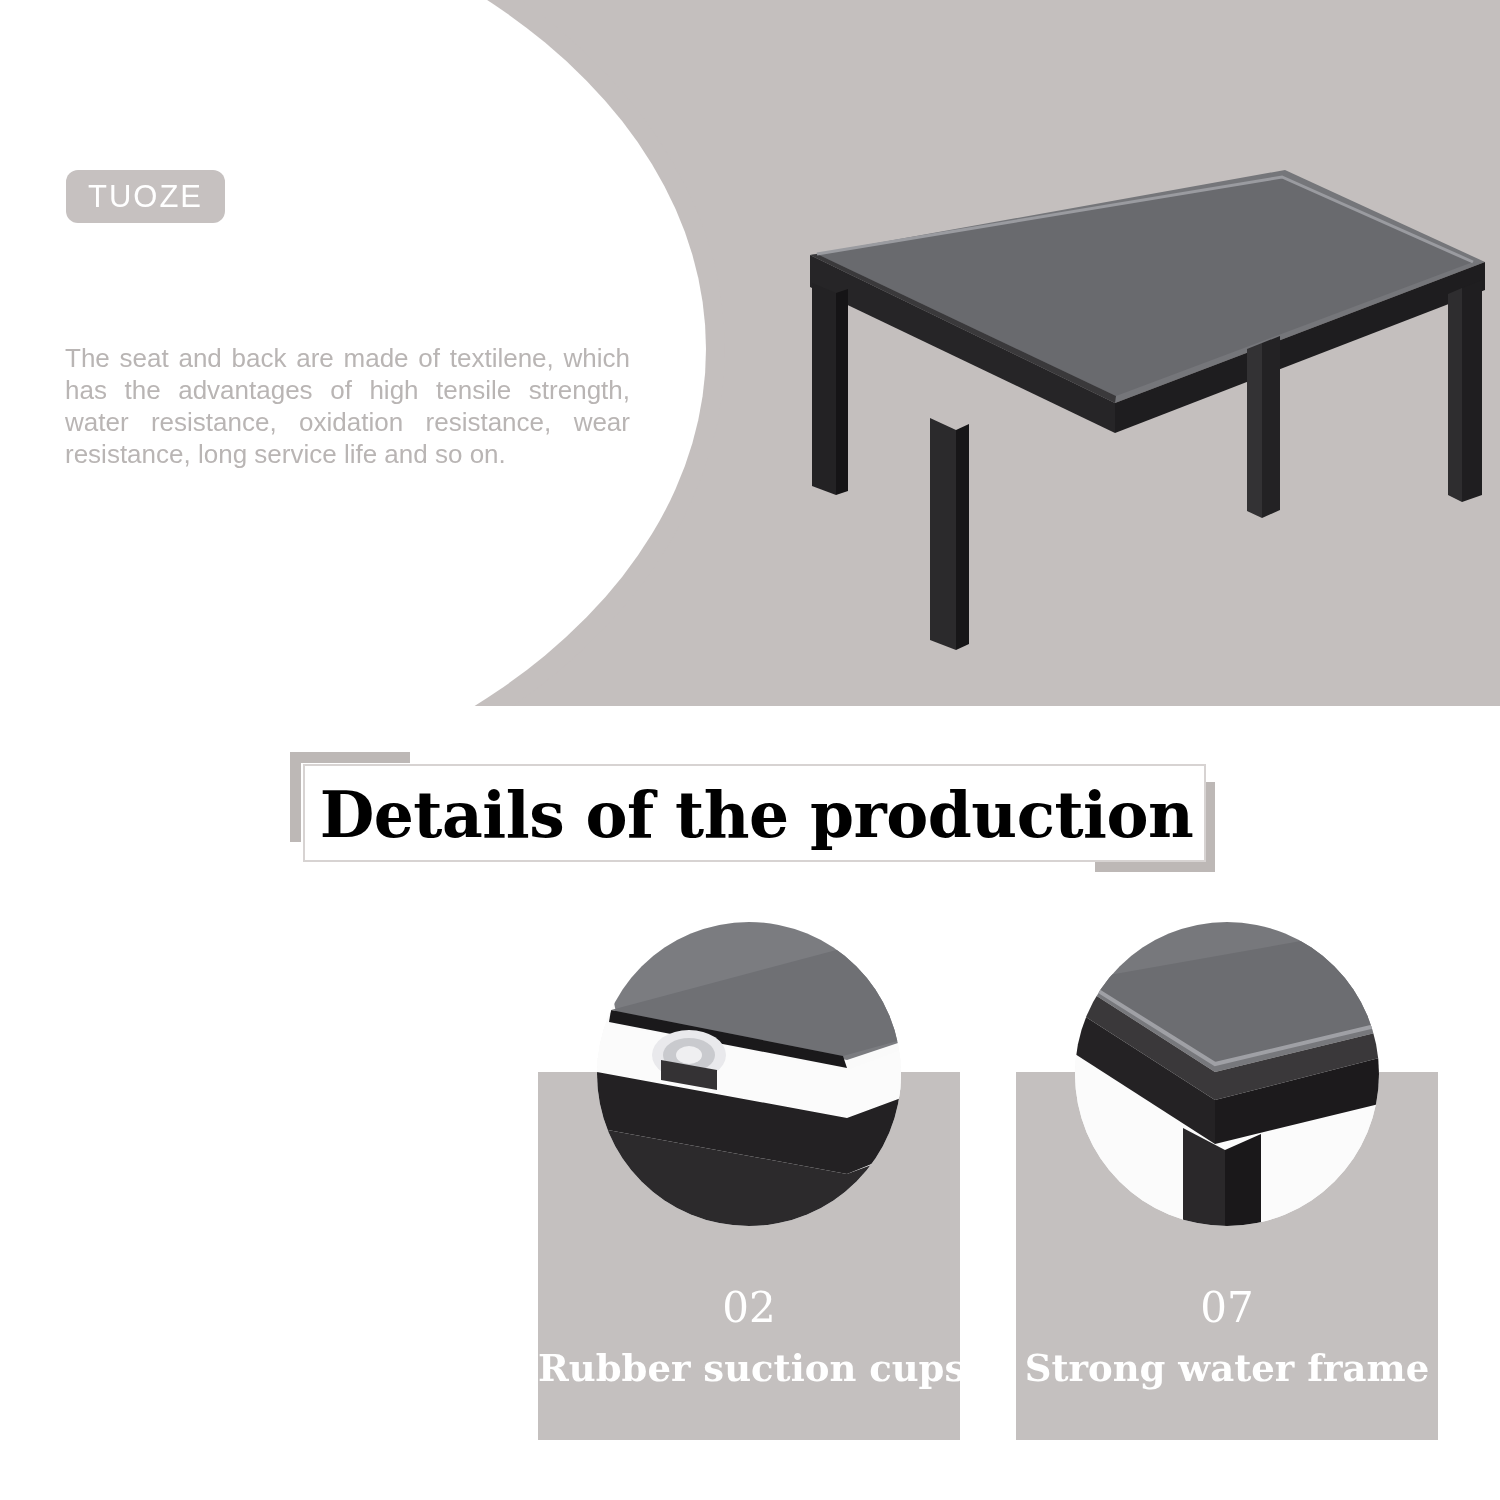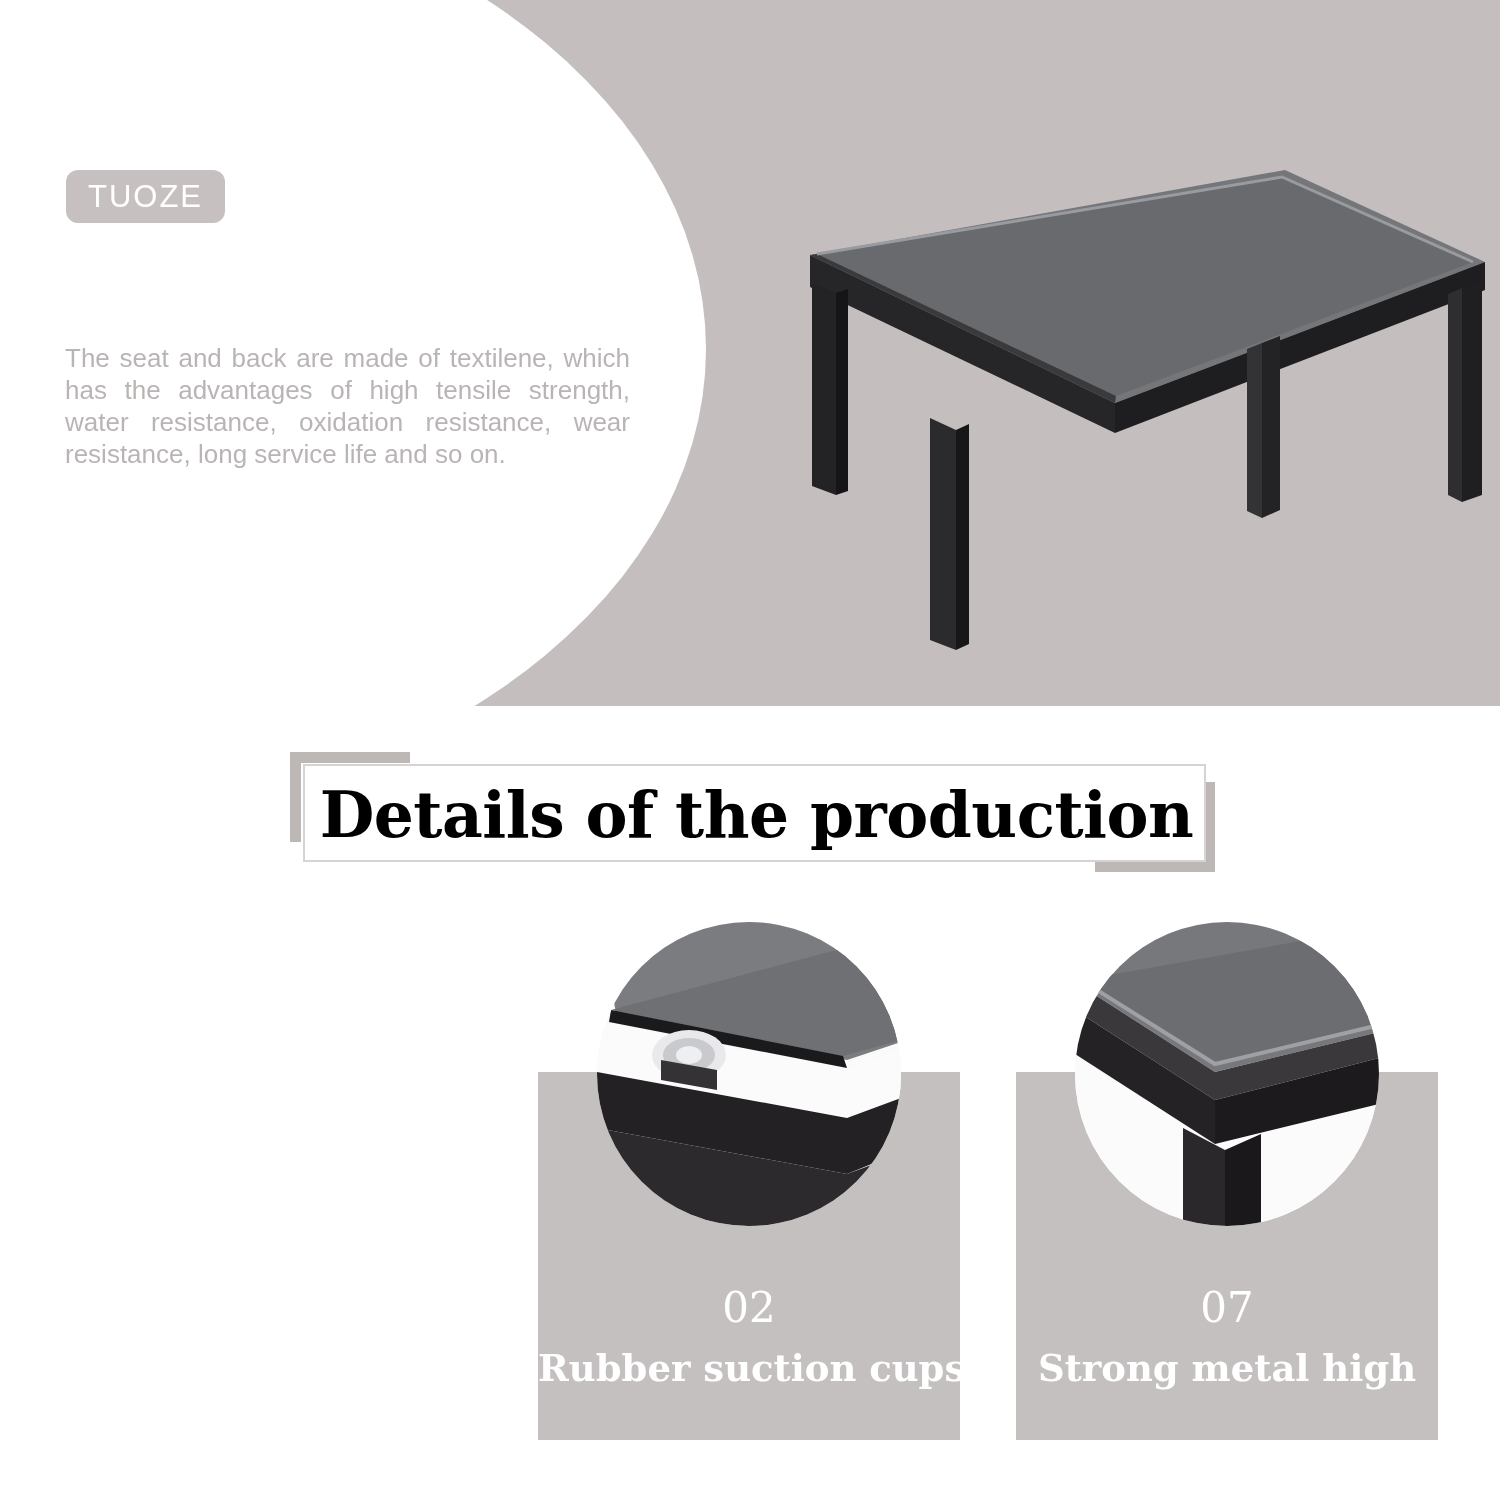--- a/index.html
+++ b/index.html
@@ -301,16 +301,16 @@
 
         <polygon points="0,88 140,178 140,222 0,132" fill="#242224"></polygon>
 
         <polygon points="140,178 304,136 304,182 140,222" fill="#1C1A1C"></polygon>
 
         <polygon points="108,206 150,228 150,304 108,304" fill="#2A282A"></polygon>
         <polygon points="150,228 186,212 186,304 150,304" fill="#1A181A"></polygon>
       </svg>
     </div>
     <div class="detail-number">07</div>
-    <div class="detail-label">Strong metal high</div>
+    <div class="detail-label">Strong water frame</div>
   </div>
 
 </div>
 
 </body></html>

